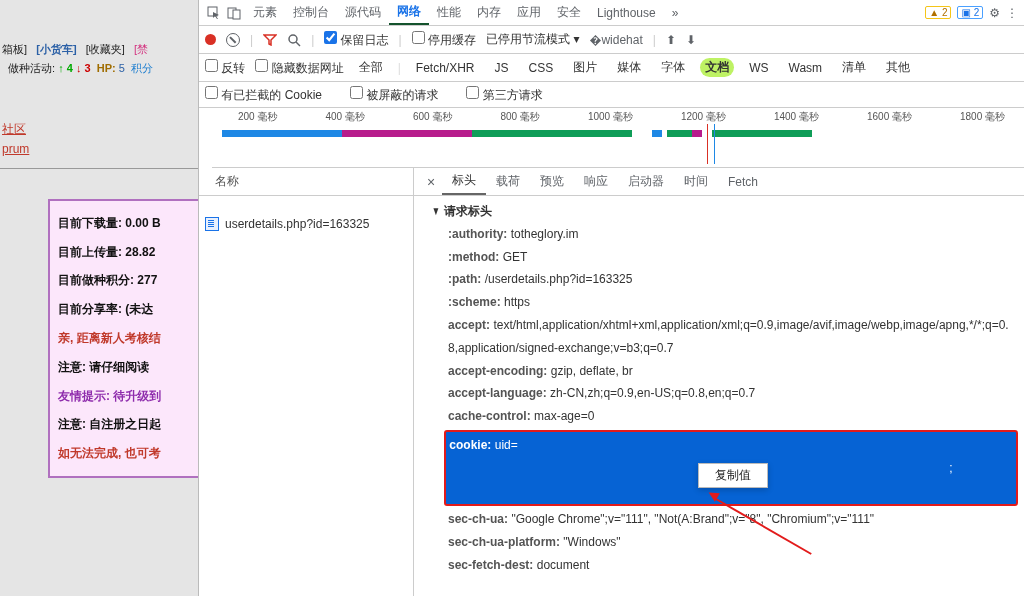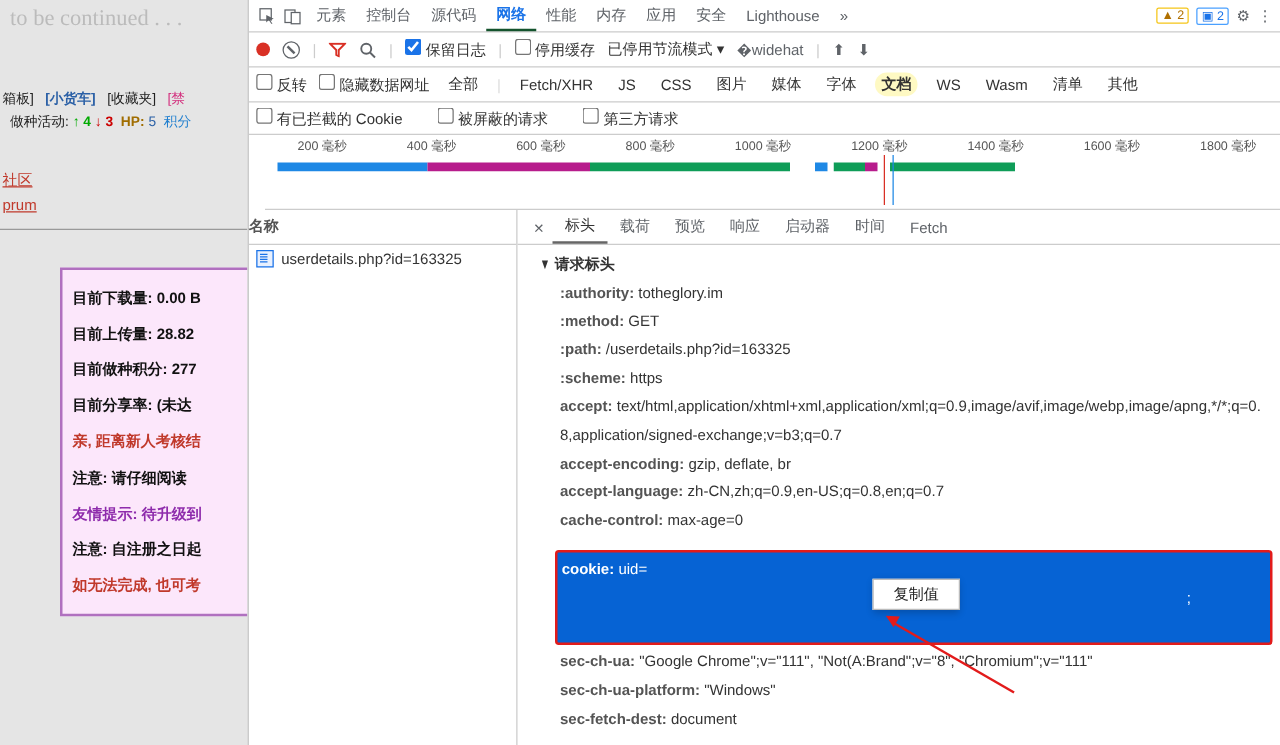--- a/index.html
+++ b/index.html
@@ -12,21 +12,21 @@
     .site-navbar a { text-decoration: none; }
     .site-nav-link { color: #222; }
     .site-nav-link.cart { color: #2b60a6; font-weight: bold; }
     .site-nav-link.forbid { color: #d3327f; }
     .site-row2 { font-size: 11px; margin-top: 4px; padding-left: 8px; color: #222; }
     .site-row2 .g { color: #0a0; font-weight: bold; }
     .site-row2 .r { color: #c00; font-weight: bold; }
     .site-row2 .hp { color: #a06d00; font-weight: bold; }
     .site-row2 .hpval { color: #2b60a6; }
     .site-row2 .jifen { color: #1e7ecf; }
-    .forum-block { margin-top: 29px; padding-left: 2px; font-size: 12px; line-height: 1.7; }
+    .forum-block { margin-top: 43px; padding-left: 2px; font-size: 12px; line-height: 1.7; }
     .forum-block a { color: #c0392b; text-decoration: underline; }
     .hr-line { border-top: 1px solid #999; margin: 8px 0 0 0; width: 100%; }
     .info-box { margin: 30px 0 0 48px; border: 2px solid #b070bf; background: #fce7fb; padding: 8px; font-size: 12px; line-height: 2.4; width: 200px; }
     .info-box .row { white-space: nowrap; font-weight: bold; color: #111; }
     .info-box .red { color: #c0392b; font-weight: bold; }
     .info-box .purple { color: #8e2cac; font-weight: bold; }
 
     
     .devtools { position: absolute; left: 198px; top: 0; right: 0; height: 100%; background: #fff; border-left: 1px solid #bbb; display: flex; flex-direction: column; font-size: 12px; color: #333; }
     .dev-tabs { height: 26px; border-bottom: 1px solid #ccc; display: flex; align-items: center; padding-left: 6px; }
@@ -42,63 +42,62 @@
     .rec-dot { width: 11px; height: 11px; border-radius: 50%; background: #d93025; }
     .no-ent { width: 14px; height: 14px; border: 1.5px solid #5f6368; border-radius: 50%; position: relative; }
     .no-ent:after { content: ""; position: absolute; left: 2px; top: 5px; width: 8px; height: 1.5px; background: #5f6368; transform: rotate(45deg); }
     .funnel { color: #d93025; }
     .chk { accent-color: #1a73e8; }
     .toolbar-txt { color: #333; }
 
     .filter-bar { height: 28px; border-bottom: 1px solid #ccc; display: flex; align-items: center; padding: 0 6px; gap: 10px; }
     .filter-input { border: 1px solid #ccc; height: 20px; width: 180px; padding: 0 4px; font-size: 12px; }
     .type-pill { padding: 1px 5px; cursor: pointer; color: #333; }
-    .type-pill.sel { background: #fef9c3; border-radius: 10px; font-weight: 600; }
+    .type-pill.sel { background: #bef264; border-radius: 10px; font-weight: 600; }
     .sep { color: #ddd; }
 
     .cookie-bar { height: 26px; border-bottom: 1px solid #ccc; display: flex; align-items: center; padding: 0 6px; gap: 28px; }
 
     .timeline { height: 60px; border-bottom: 1px solid #ccc; position: relative; overflow: hidden; margin-left: 13px; }
     .timeline .ticks { display: flex; font-size: 10px; color: #555; padding: 2px 0 0 26px; gap: 48px; white-space: nowrap; }
     .timeline .bars { position: absolute; left: 10px; top: 22px; right: 10px; height: 18px; }
     .tl-seg { position: absolute; height: 7px; top: 0; }
 
     .nh-area { flex: 1; display: flex; }
     .names-col { width: 215px; border-right: 1px solid #ccc; display: flex; flex-direction: column; }
-    .names-head { height: 28px; border-bottom: 1px solid #ccc; display: flex; align-items: center; padding-left: 0; color: #555; font-weight: bold; }
-    .req-row { padding: 4px 6px; display: flex; align-items: center; gap: 6px; cursor: pointer; }
+    .names-head { height: 28px; border-bottom: 1px solid #ccc; display: flex; align-items: center; padding-left: 16px; color: #555; }
+    .req-row { padding: 4px 6px; display: flex; align-items: center; gap: 6px; cursor: pointer; margin-top: 17px; }
     .doc-icn { width: 14px; height: 14px; border: 1px solid #1a73e8; background: #e8f0fe; position: relative; }
     .doc-icn:after { content: ""; position: absolute; left: 2px; top: 2px; width: 6px; height: 1px; background: #1a73e8; box-shadow: 0 2px 0 #1a73e8, 0 4px 0 #1a73e8, 0 6px 0 #1a73e8; }
 
     .details-col { flex: 1; display: flex; flex-direction: column; min-width: 0; }
     .details-tabs { height: 28px; border-bottom: 1px solid #ccc; display: flex; align-items: center; padding-left: 6px; gap: 0; }
     .details-tabs .x { width: 22px; text-align: center; color: #5f6368; font-size: 14px; cursor: pointer; }
     .details-tabs .dtab { padding: 0 10px; color: #5f6368; height: 100%; display: flex; align-items: center; cursor: pointer; }
     .details-tabs .dtab.active { color: #333; border-bottom: 2px solid #666; }
 
     .hdr-body { flex: 1; overflow: hidden; padding: 4px 0 0 12px; font-family: Consolas, Menlo, monospace; font-size: 12px; line-height: 1.9; color: #222; }
     .sect { color: #333; font-weight: bold; padding-left: 4px; }
     .tri { display: inline-block; transform: scaleX(0.7); margin-right: 2px; }
     .hdr-line { padding-left: 22px; text-indent: -0px; white-space: normal; word-break: break-all; padding-right: 8px; }
     .hkey { font-weight: bold; color: #545454; }
     .hval { color: #333; }
-    .cookie-hilite { background: #0663d4; color: #fff; padding: 2px 0; border: 2px solid #e21b1b; border-radius: 3px; margin: 12px 6px 2px 18px; min-height: 40px; position: relative; }
+    .cookie-hilite { background: #0663d4; color: #fff; padding: 2px 0; border: 2px solid #e21b1b; border-radius: 3px; margin: 2px 6px 2px 18px; min-height: 40px; position: relative; }
     .cookie-hilite .label { font-weight: bold; }
     .cookie-hilite .blurred { display: inline-block; width: 500px; height: 12px; vertical-align: middle; }
 
     .ctx-menu { position: absolute; background: #fff; border: 1px solid #bbb; box-shadow: 0 2px 6px rgba(0,0,0,.2); font-family: -apple-system, "Segoe UI", sans-serif; font-size: 12px; padding: 3px 16px; color: #222; }
     .arrow-line { position: absolute; border-top: 2px solid #e21b1b; transform-origin: left center; }
     .arrow-head { position: absolute; width: 0; height: 0; border-right: 10px solid #e21b1b; border-top: 5px solid transparent; border-bottom: 5px solid transparent; }
     svg { display: block; }
   </style>
 </head>
 <body>
 
 <div class="left-pane">
-  <div class="site-banner">to be continued . . .</div>
   <div class="site-navbar">
     <span class="site-nav-link">箱板]</span>&nbsp;&nbsp;
     <a class="site-nav-link cart">[小货车]</a>&nbsp;&nbsp;
     <span class="site-nav-link">[收藏夹]</span>&nbsp;&nbsp;
     <span class="site-nav-link forbid">[禁</span>
   </div>
   <div class="site-row2">
     <span>做种活动:</span>
     <span class="g">↑</span> <span class="g">4</span>
     <span class="r">↓</span> <span class="r">3</span>&nbsp;

